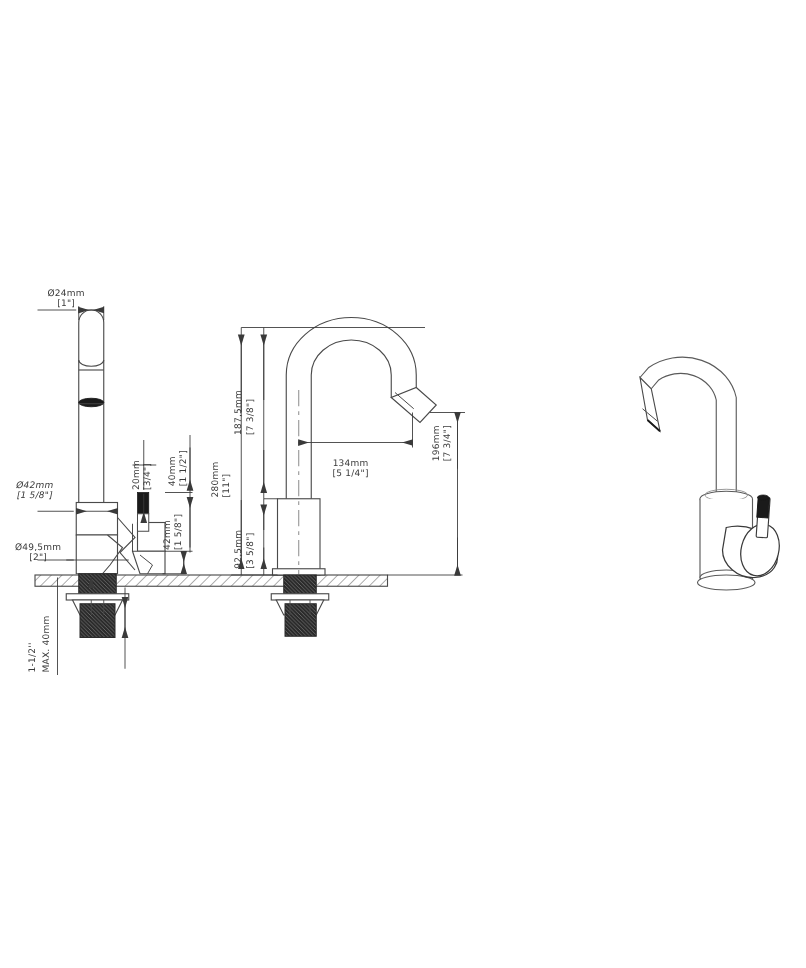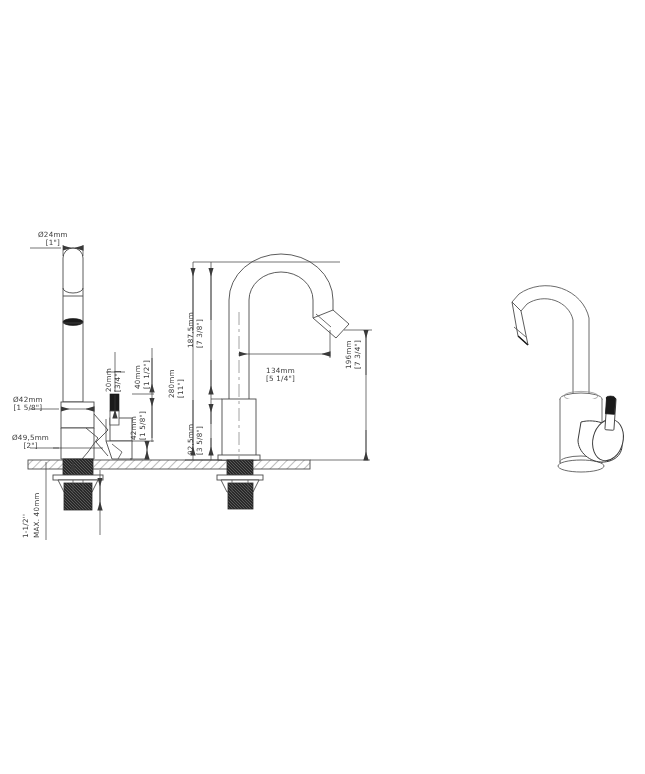--- a/index.html
+++ b/index.html
@@ -193,21 +193,21 @@
       <line x1="344" y1="330" x2="372" y2="330"></line>
       <line x1="366" y1="330" x2="366" y2="460"></line>
       <line x1="366" y1="330" x2="366" y2="375" marker-start="url(#arrO)"></line>
       <line x1="366" y1="430" x2="366" y2="460" marker-end="url(#arrI)"></line>
       <line x1="310" y1="460" x2="370" y2="460"></line>
     </g>
   </svg>
 
   <div class="dimlabel two" style="left:38px; top:231px;"><span>Ø24mm</span><br><span>[1"]</span></div>
 
-  <div class="dimlabel two" style="left:13px; top:396px;"><span>Ø42mm</span><br><span>[1 5/8"]</span></div>
+  <div class="dimlabel two" style="left:13px; top:384px;font-style:italic;"><span>Ø42mm</span><br><span>[1 5/8"]</span></div>
 
   <div class="dimlabel two" style="left:12px; top:434px;text-align:center;"><span>Ø49,5mm</span><br><span>[2"]</span></div>
 
   <div class="dimlabel rot" style="left:105px; top:392px;"><span>20mm</span></div>
   <div class="dimlabel rot" style="left:114px; top:392px;"><span>[3/4"]</span></div>
 
   <div class="dimlabel rot" style="left:134px; top:389px;"><span>40mm</span></div>
   <div class="dimlabel rot" style="left:143px; top:389px;"><span>[1 1/2"]</span></div>
 
   <div class="dimlabel rot" style="left:130px; top:440px;"><span>42mm</span></div>

